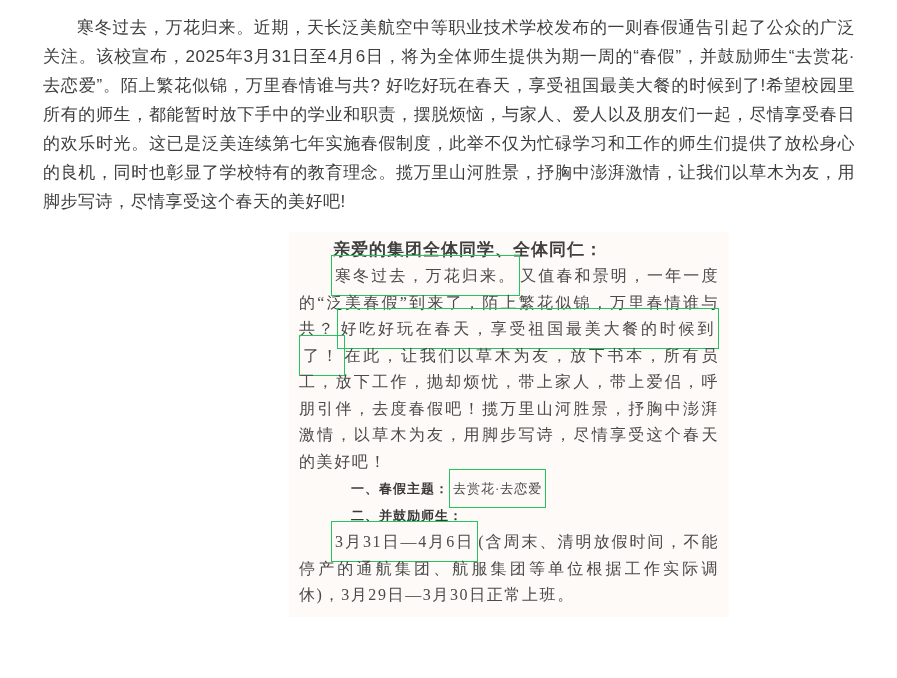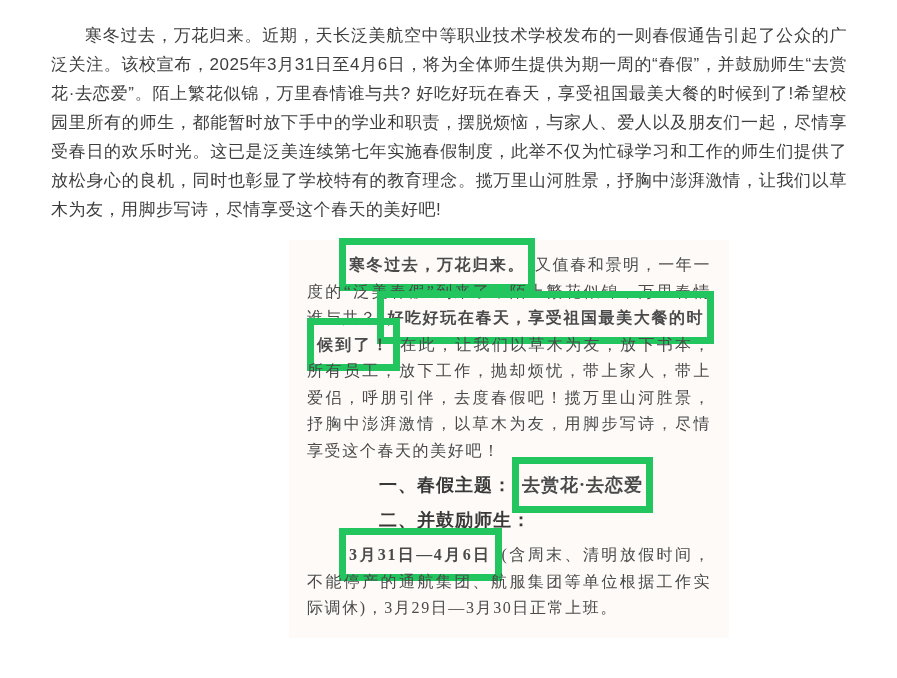--- a/index.html
+++ b/index.html
@@ -15,21 +15,21 @@
     color: #3d3d3d;
   }
   .article {
     padding: 13px 42px 0 43px;
     font-size: 17px;
     line-height: 29px;
     text-align: justify;
     letter-spacing: 0.5px;
   }
   .article p {
-    margin: 8px;
+    margin: 0;
     text-indent: 2em;
   }
   
   .notice {
     width: 420px;
     margin: 16px 0 0 246px;
     padding: 4px 10px 8px 10px;
     background: #fdfaf8;
     font-family: "Liberation Serif", "DejaVu Serif", serif;
     color: #4a4a4a;
@@ -55,30 +55,29 @@
   }
   .notice-body {
     font-size: 16px;
     line-height: 26.5px;
     text-align: justify;
     letter-spacing: 1.6px;
     margin: 0;
     text-indent: 2em;
   }
   .hl {
-    border: 7px solid #22c55e;
+    border: 1px solid #22c55e;
     padding: 11px 3px;
     -webkit-box-decoration-break: clone;
     box-decoration-break: clone;
-    font-weight: bold;
   }
   .notice-item {
     margin: 5px 0 4px 0;
     padding-left: 2em;
-    font-size: 18px;
+    font-size: 13px;
     line-height: 27px;
     letter-spacing: 1px;
   }
   .notice-item .label {
     font-weight: bold;
     color: #383838;
     font-family: "Liberation Sans", "DejaVu Sans", sans-serif;
   }
   .notice-time {
     font-size: 16px;
@@ -92,20 +91,21 @@
 </head>
 <body>
 
 <div class="article">
 
   <p>寒冬过去，万花归来。近期，天长泛美航空中等职业技术学校发布的一则春假通告引起了公众的广泛关注。该校宣布，2025年3月31日至4月6日，将为全体师生提供为期一周的“春假”，并鼓励师生“去赏花·去恋爱”。陌上繁花似锦，万里春情谁与共? 好吃好玩在春天，享受祖国最美大餐的时候到了!希望校园里所有的师生，都能暂时放下手中的学业和职责，摆脱烦恼，与家人、爱人以及朋友们一起，尽情享受春日的欢乐时光。这已是泛美连续第七年实施春假制度，此举不仅为忙碌学习和工作的师生们提供了放松身心的良机，同时也彰显了学校特有的教育理念。揽万里山河胜景，抒胸中澎湃激情，让我们以草木为友，用脚步写诗，尽情享受这个春天的美好吧!</p>
 
   <div class="notice">
 
 
+    <p class="salutation">亲爱的集团全体同学、全体同仁：</p>
 
     <p class="notice-body"><span class="hl">寒冬过去，万花归来。</span><span>又值春和景明，一年一度的“泛美春假”到来了，陌上繁花似锦，万里春情谁与共？</span><span class="hl">好吃好玩在春天，享受祖国最美大餐的时候到了！</span><span>在此，让我们以草木为友，放下书本，所有员工，放下工作，抛却烦忧，带上家人，带上爱侣，呼朋引伴，去度春假吧！揽万里山河胜景，抒胸中澎湃激情，以草木为友，用脚步写诗，尽情享受这个春天的美好吧！</span></p>
 
     <p class="notice-item"><span class="label">一、春假主题：</span><span class="hl">去赏花·去恋爱</span></p>
 
     <p class="notice-item"><span class="label">二、并鼓励师生：</span></p>
 
     <p class="notice-time"><span class="hl">3月31日—4月6日</span><span>(含周末、清明放假时间，不能停产的通航集团、航服集团等单位根据工作实际调休)，3月29日—3月30日正常上班。</span></p>
 
   </div>

